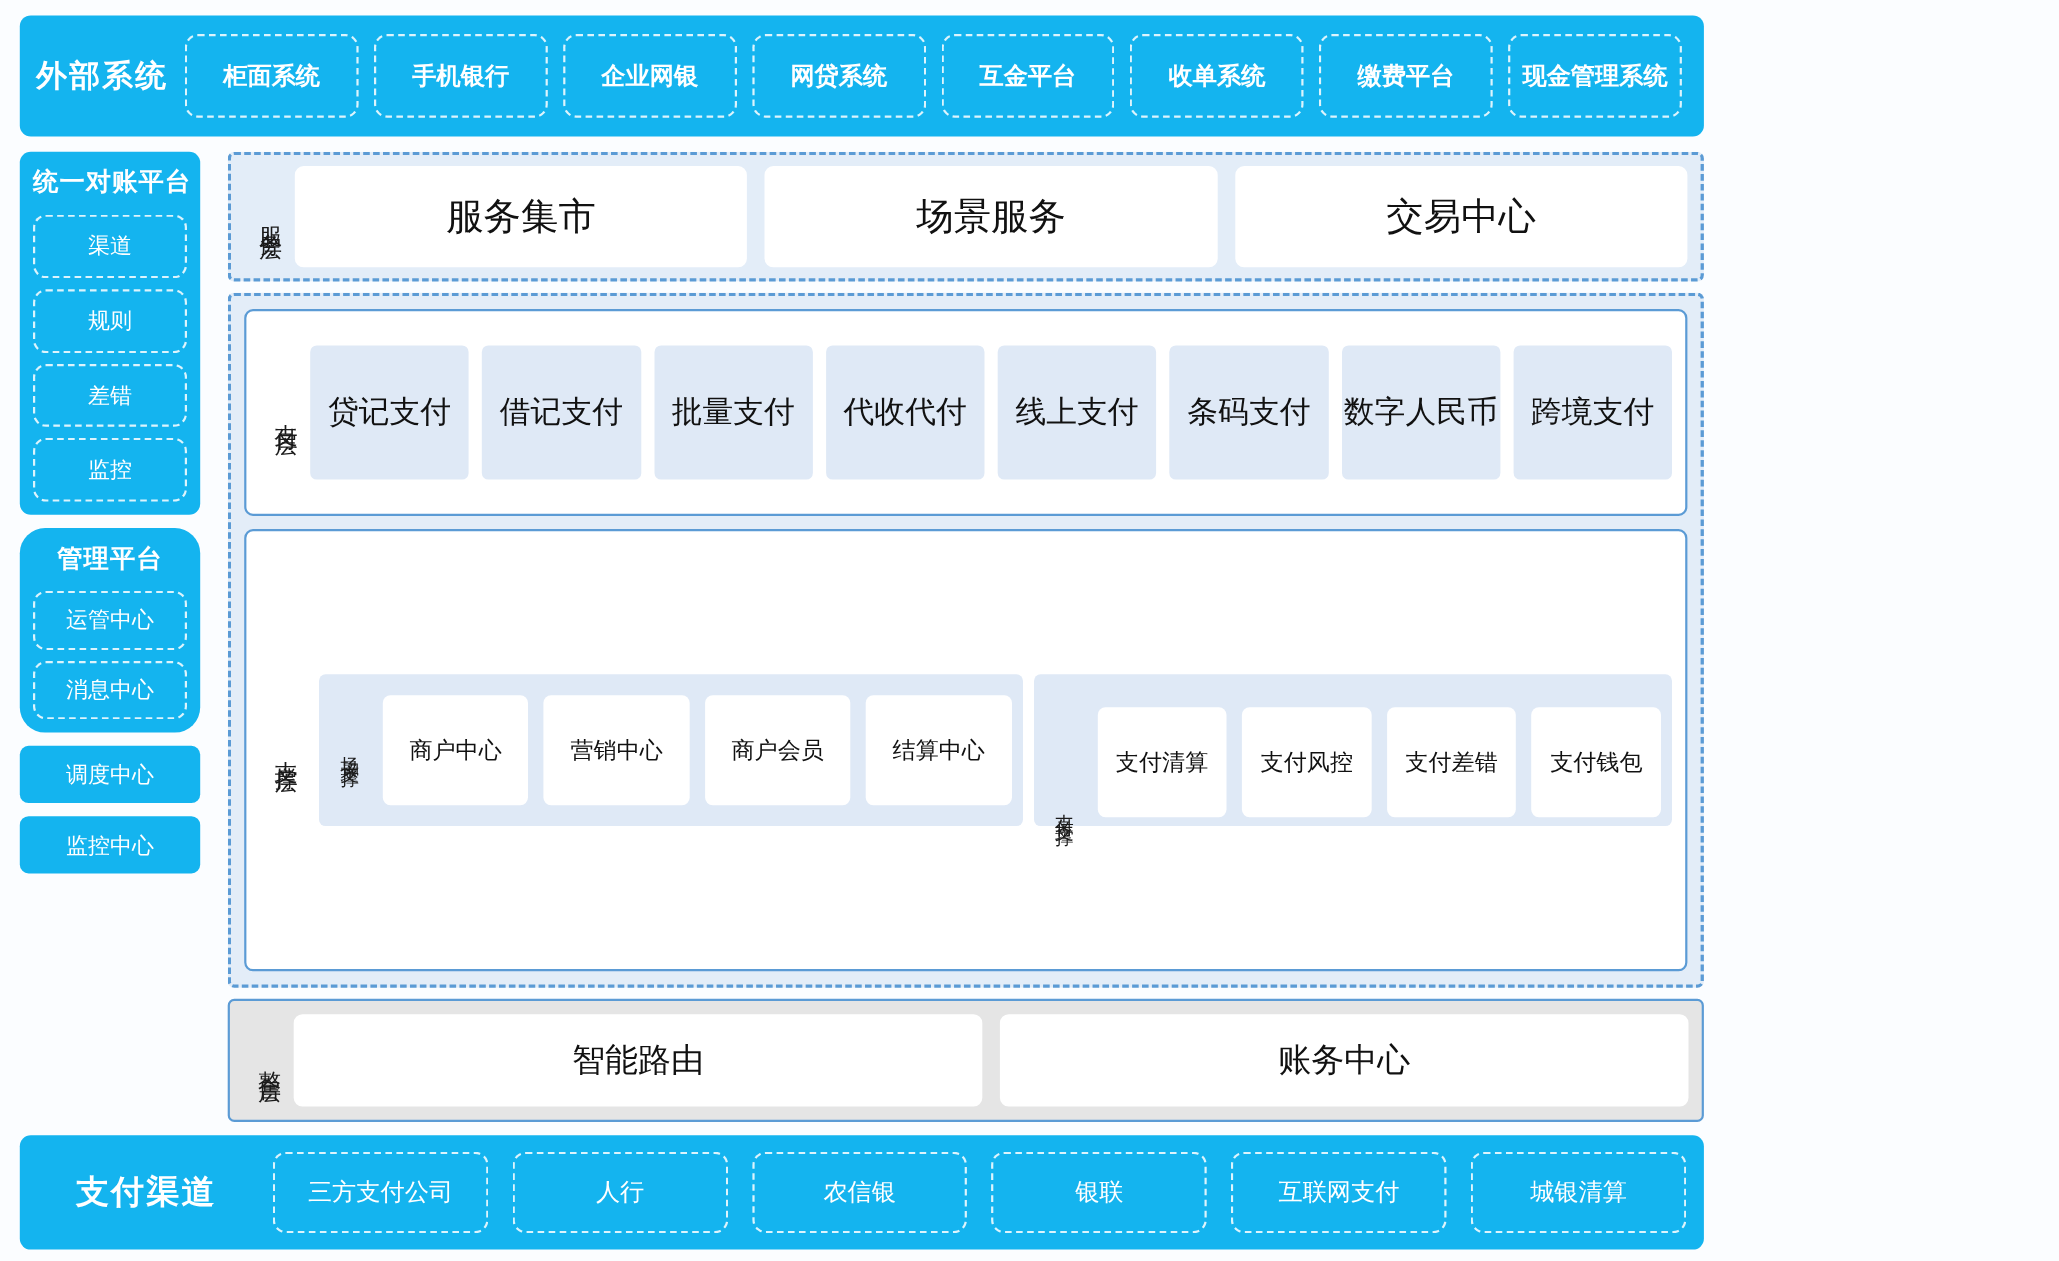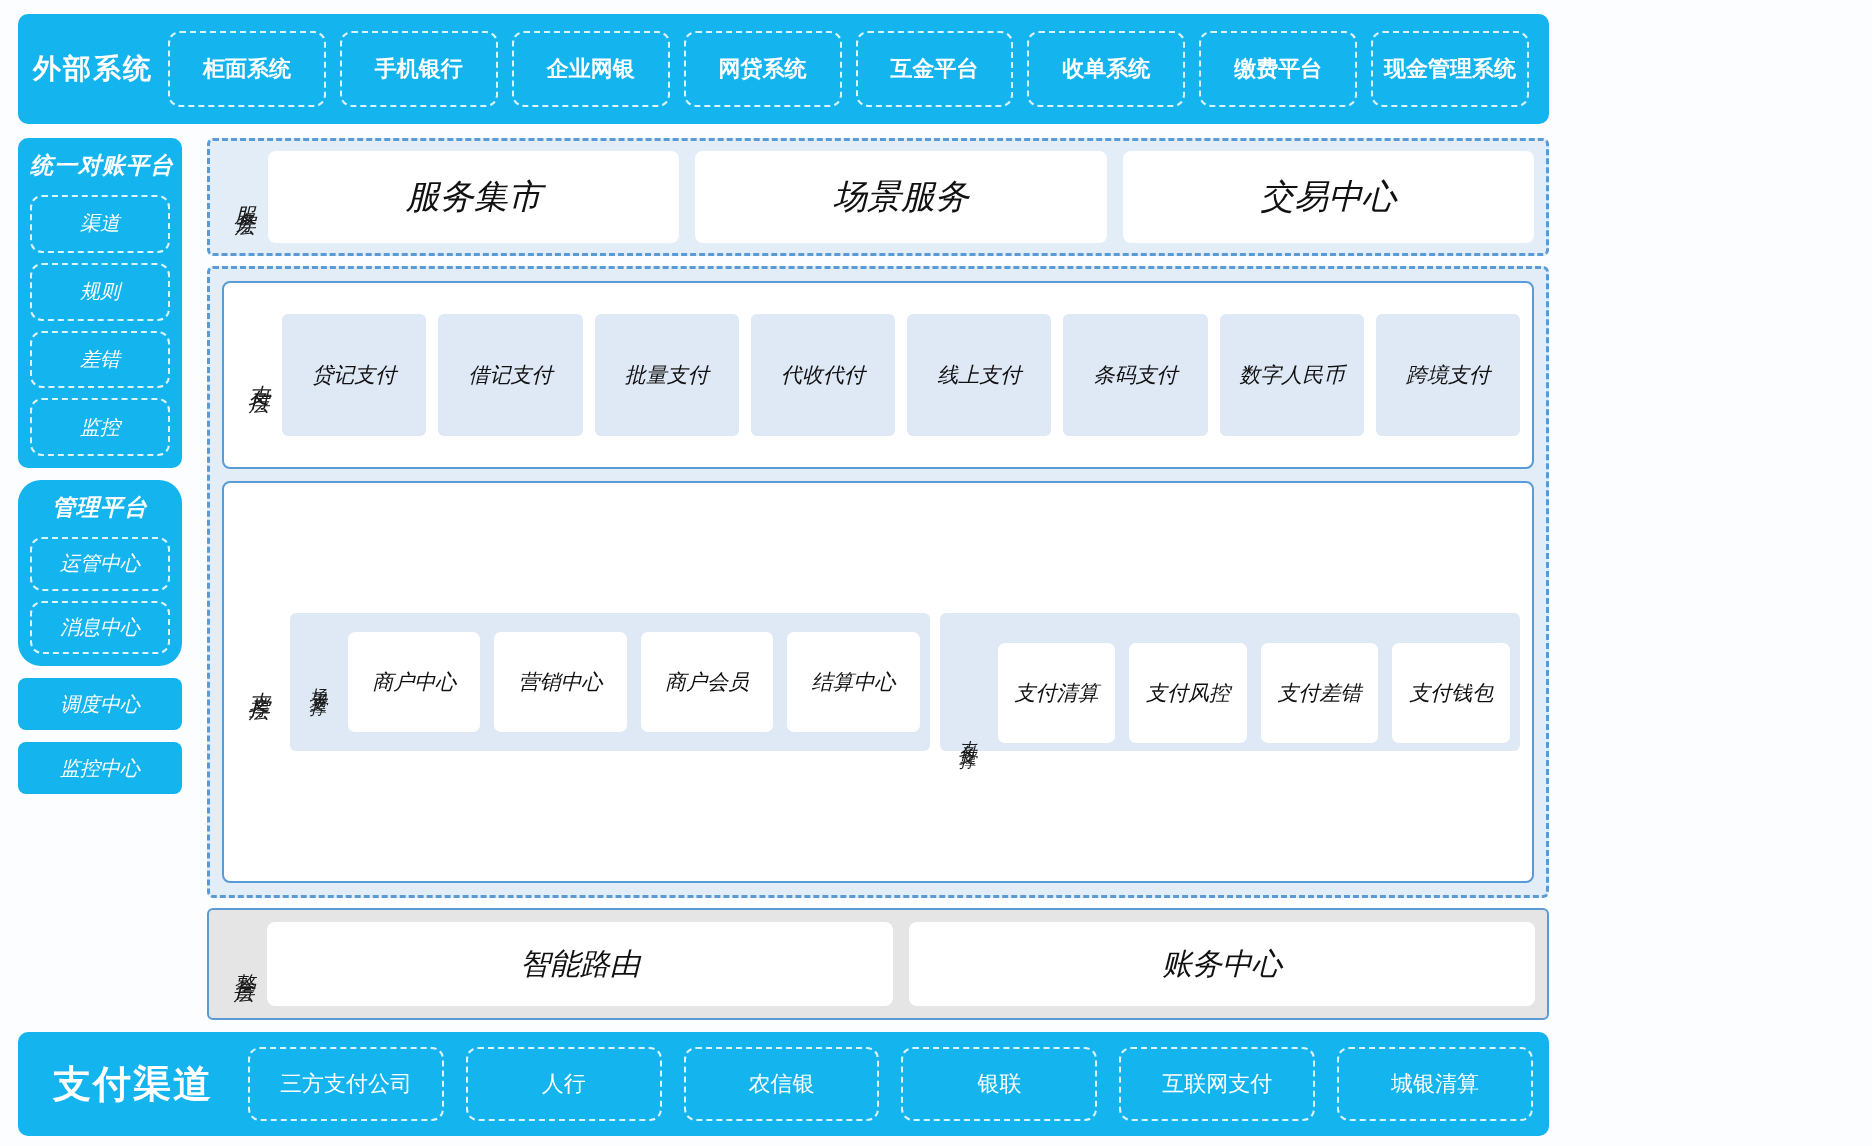--- a/index.html
+++ b/index.html
@@ -41,21 +41,21 @@
     flex: 0 0 110px;
   }
   .external .bar-title { width: 150px; font-size: 28px; }
   .external-chips {
     flex: 1; display: flex; gap: 14px; height: 76px; padding-right: 4px;
   }
   .external-chips .dash-chip { flex: 1; font-size: 22px; }
 
   
   .middle {
-    flex: 1; display: flex; gap: 25px; margin-top: 14px; min-height: 0; font-style: italic;
+    flex: 1; display: flex; gap: 25px; margin-top: 14px; min-height: 0;
   }
 
   
   .leftcol {
     width: 164px; flex: 0 0 164px;
     display: flex; flex-direction: column; gap: 12px;
   }
   .panel {
     border-radius: 10px; padding: 10px 12px 12px 12px;
     display: flex; flex-direction: column; gap: 10px;
@@ -118,21 +118,21 @@
     background: #fff; border: 2px solid #5b9bd5; border-radius: 8px;
     display: flex; padding: 10px 12px; min-height: 0;
   }
 
   
   #pay-layer { flex: 0 0 188px; align-items: center; }
   #pay-layer .cards { flex: 1; display: flex; gap: 12px; height: 122px; }
   .tile {
     background: #dfe9f6; border-radius: 6px; flex: 1;
     display: flex; align-items: center; justify-content: center;
-    font-size: 21px; color: #111; white-space: nowrap;
+    font-size: 28px; color: #111; white-space: nowrap;
   }
 
   
   #support-layer { flex: 1; align-items: center; gap: 8px; }
   #support-layer .groups { flex: 1; display: flex; gap: 10px; height: 138px; }
   .group {
     background: #dfe9f6; border-radius: 6px;
     display: flex; align-items: center; padding: 8px 10px; gap: 12px;
   }
   #scene-group { flex: 0 0 52%; }
@@ -145,21 +145,21 @@
     flex: 0 0 112px; border-style: solid; border-width: 2px;
     background: #e5e5e5; align-items: center;
   }
   #integration-layer .cards { flex: 1; display: flex; gap: 16px; height: 84px; }
   #integration-layer .white-card { flex: 1; font-size: 30px; }
 
   
   .channel {
     height: 104px; flex: 0 0 104px; margin-top: 12px;
   }
-  .channel .bar-title { width: 230px; font-size: 38px; }
+  .channel .bar-title { width: 230px; font-size: 30px; }
   .channel-chips { flex: 1; display: flex; gap: 22px; height: 74px; padding-right: 16px; }
   .channel-chips .dash-chip { flex: 1; font-size: 22px; font-weight: 500; }
 </style>
 </head>
 <body>
 
 <div class="page">
 
   <div class="rowbar cyan external">
     <div class="bar-title">外部系统</div>

